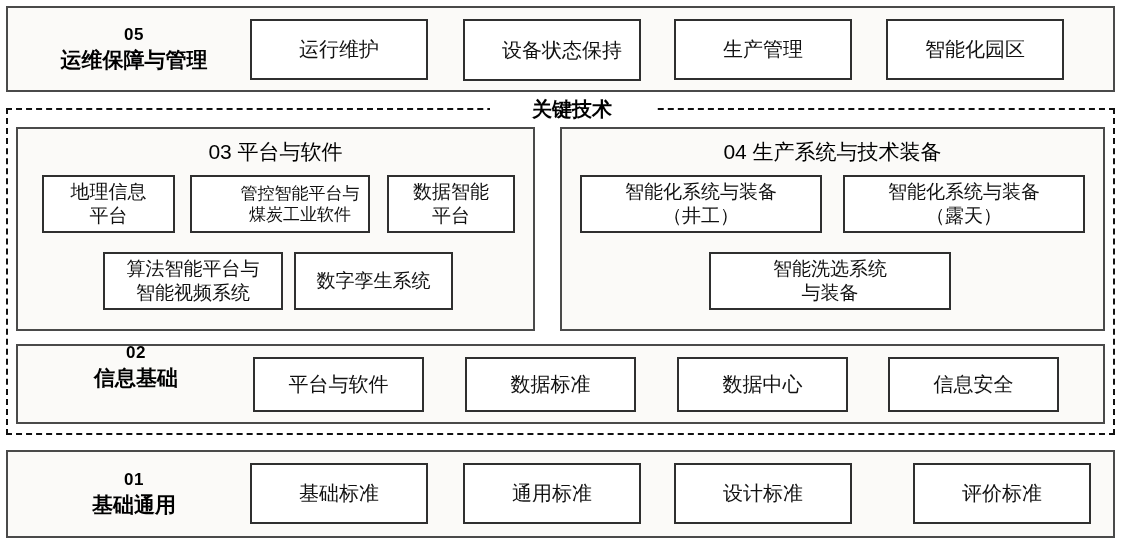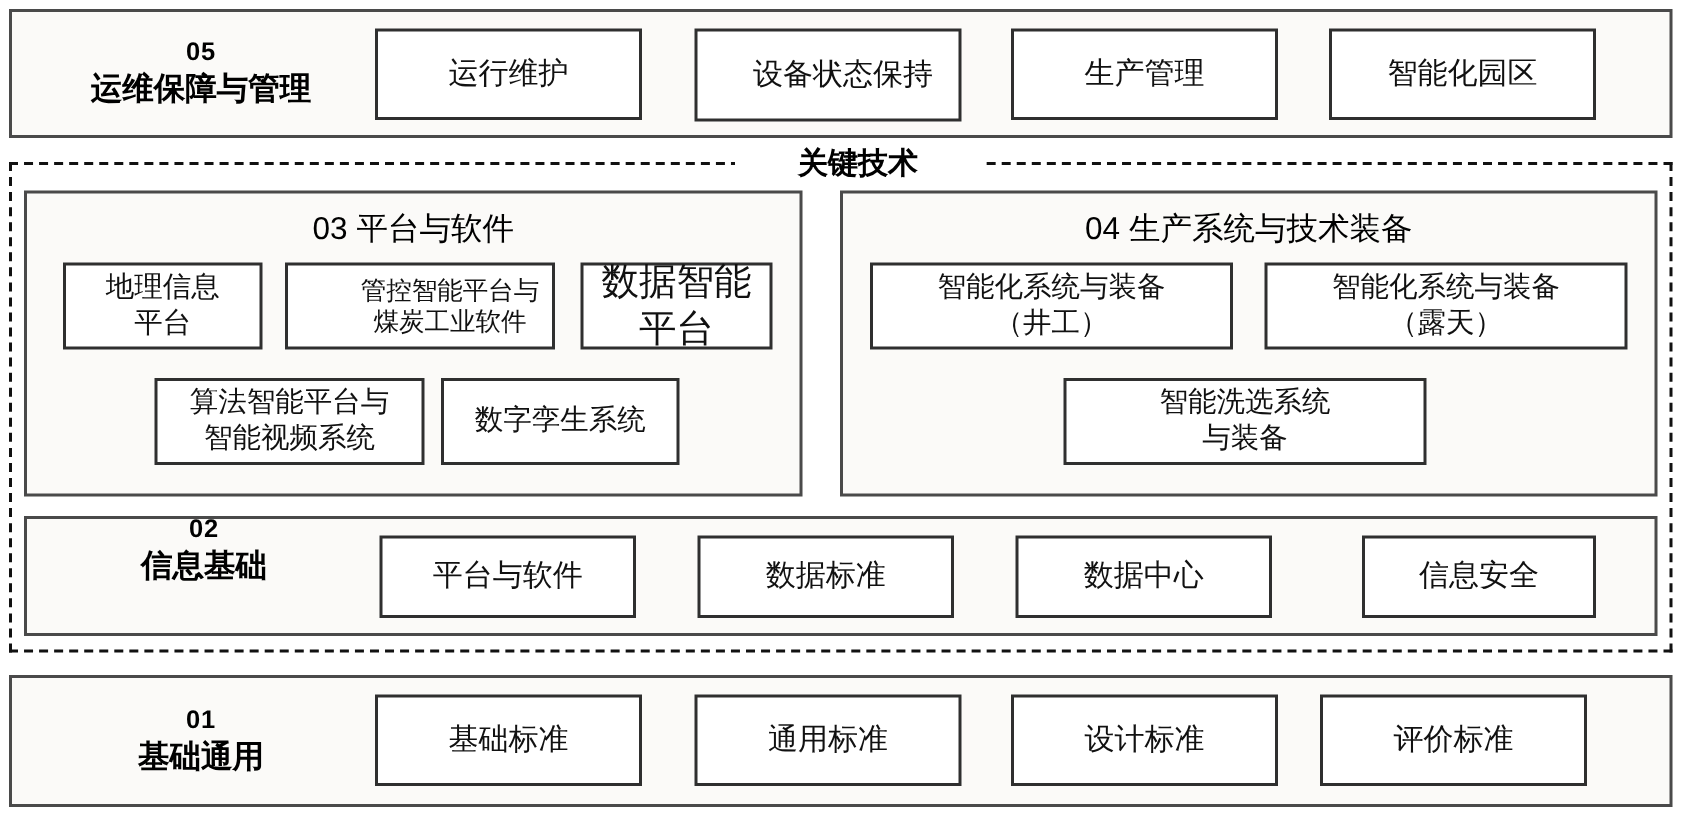--- a/index.html
+++ b/index.html
@@ -100,21 +100,21 @@
   <div id="key-tech-wrap" style="left:6px; top:108px; width:1109px; height:327px;"></div>
   <div id="key-tech-label" style="left:490px; top:96px; width:140px; height:26px; line-height:26px;">关键技术</div>
 
   <div class="panel" style="left:16px; top:127px; width:519px; height:204px;"></div>
   <div class="group-title" style="left:16px; top:138px; width:519px;">03 平台与软件</div>
 
   <div class="leafbox" style="left:42px; top:175px; width:133px; height:58px; font-size:19px;">地理信息
 平台</div>
   <div class="leafbox" style="left:190px; top:175px; width:180px; height:58px; font-size:17px;padding-left:40px;">管控智能平台与
 煤炭工业软件</div>
-  <div class="leafbox" style="left:387px; top:175px; width:128px; height:58px; font-size:25px;">数据智能
+  <div class="leafbox" style="left:387px; top:175px; width:128px; height:58px; font-size:19px;">数据智能
 平台</div>
 
   <div class="leafbox" style="left:103px; top:252px; width:180px; height:58px; font-size:19px;">算法智能平台与
 智能视频系统</div>
   <div class="leafbox" style="left:294px; top:252px; width:159px; height:58px; font-size:19px;">数字孪生系统</div>
 
   <div class="panel" style="left:560px; top:127px; width:545px; height:204px;"></div>
   <div class="group-title" style="left:560px; top:138px; width:545px;">04 生产系统与技术装备</div>
 
   <div class="leafbox" style="left:580px; top:175px; width:242px; height:58px; font-size:19px;">智能化系统与装备
@@ -127,27 +127,27 @@
   <div class="panel" style="left:16px; top:344px; width:1089px; height:80px;"></div>
 
   <div class="tier-label" style="left:24px; top:331px; width:224px; height:72px;">
     <span class="num">02</span>
     <span class="name">信息基础</span>
   </div>
 
   <div class="leafbox" style="left:253px; top:357px; width:171px; height:55px;">平台与软件</div>
   <div class="leafbox" style="left:465px; top:357px; width:171px; height:55px;text-align:right;">数据标准</div>
   <div class="leafbox" style="left:677px; top:357px; width:171px; height:55px;">数据中心</div>
-  <div class="leafbox" style="left:888px; top:357px; width:156px; height:55px;margin-left:20px;">信息安全</div>
+  <div class="leafbox" style="left:888px; top:357px; width:171px; height:55px;">信息安全</div>
 
   <div class="panel" style="left:6px; top:450px; width:1109px; height:88px;"></div>
 
   <div class="tier-label" style="left:20px; top:455px; width:228px; height:78px;">
     <span class="num">01</span>
     <span class="name">基础通用</span>
   </div>
 
   <div class="leafbox" style="left:250px; top:463px; width:178px; height:61px;">基础标准</div>
   <div class="leafbox" style="left:463px; top:463px; width:178px; height:61px;">通用标准</div>
   <div class="leafbox" style="left:674px; top:463px; width:178px; height:61px;">设计标准</div>
-  <div class="leafbox" style="left:880px; top:463px; width:178px; height:61px;">评价标准</div>
+  <div class="leafbox" style="left:913px; top:463px; width:178px; height:61px;">评价标准</div>
 
 </div>
 
 </body></html>

